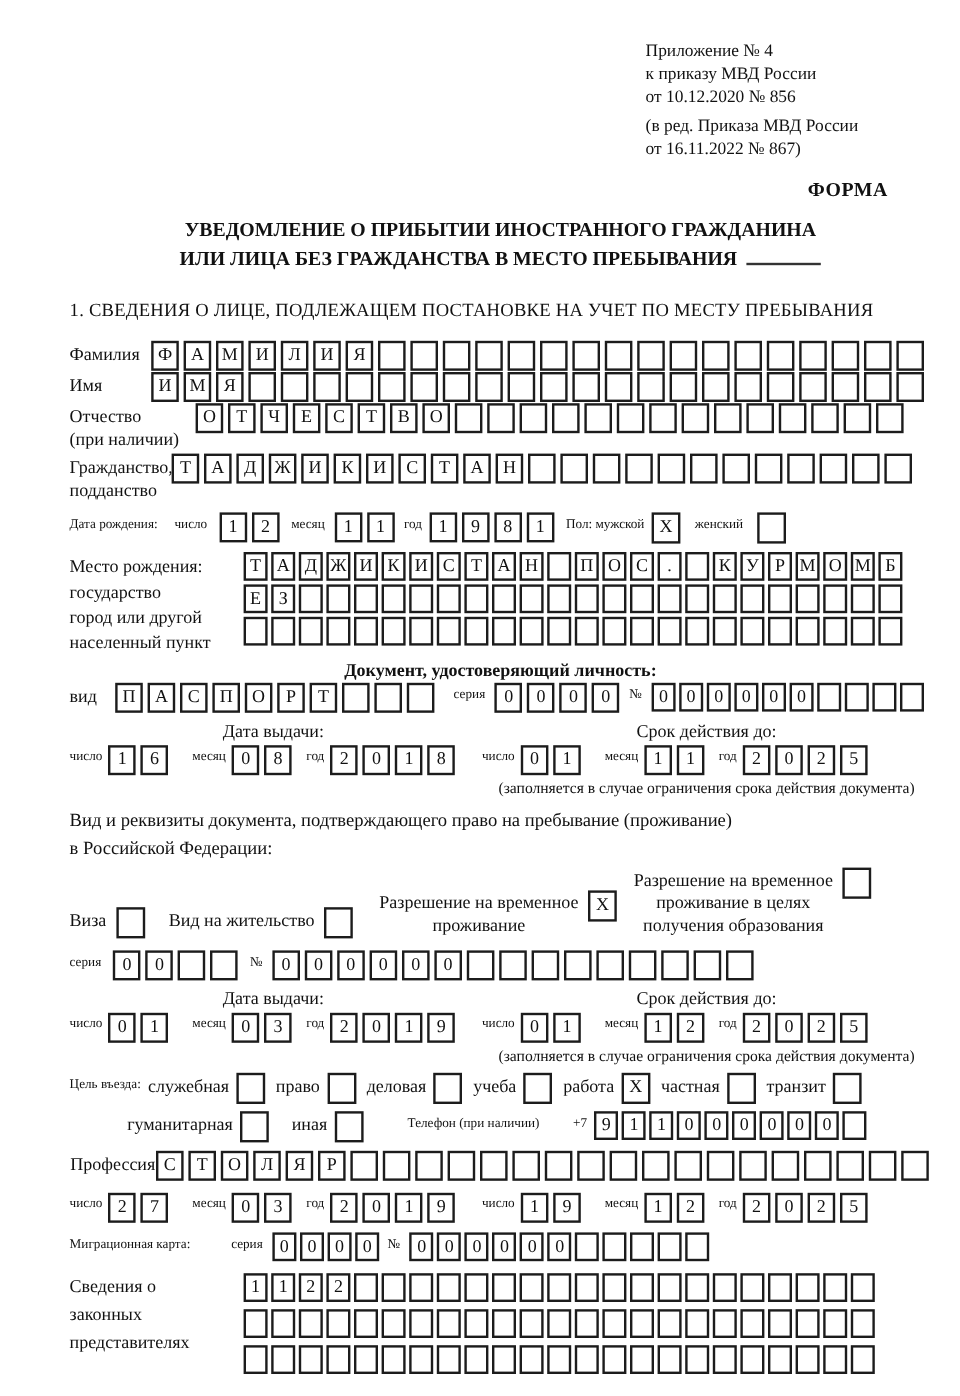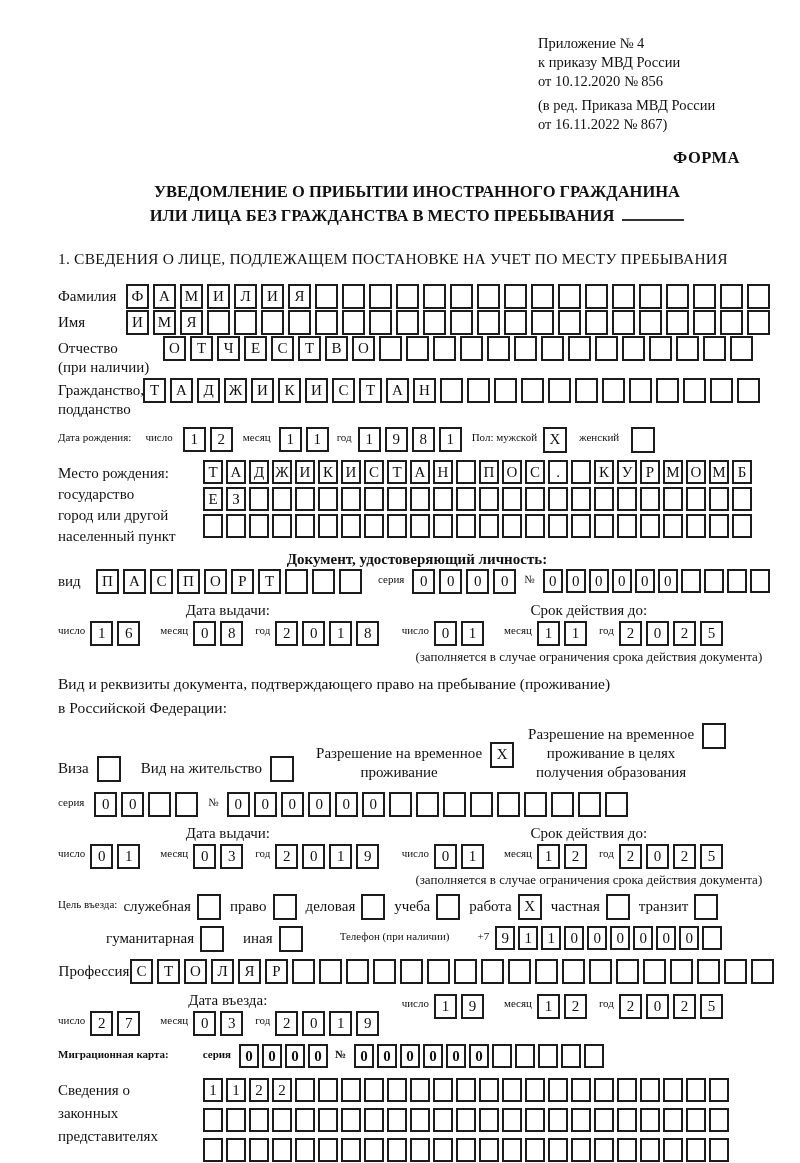--- a/index.html
+++ b/index.html
@@ -626,21 +626,20 @@
         <span class="cell"></span>
         <span class="cell"></span>
         <span class="cell"></span>
         <span class="cell"></span>
         <span class="cell"></span>
       </div>
   </div>
 
   <div class="date-pair">
     <div class="date-group">
-      <div class="date-title">Дата въезда:</div>
       <div class="date-cells">
         <span class="inl">число</span>
         <span class="boxes">
             <span class="cell">2</span>
             <span class="cell">7</span>
           </span>
         <span class="inl" style="margin-left:8px;">месяц</span>
         <span class="boxes">
             <span class="cell">0</span>
             <span class="cell">3</span>
@@ -670,21 +669,21 @@
         <span class="boxes">
             <span class="cell">2</span>
             <span class="cell">0</span>
             <span class="cell">2</span>
             <span class="cell">5</span>
           </span>
       </div>
     </div>
   </div>
 
-  <div class="frow" style="margin-top:8px;font-weight:bold;">
+  <div class="frow" style="margin-top:8px;">
     <span class="inl" style="margin-right:34px;">Миграционная карта:</span>
     <span class="inl" style="margin-right:8px;">серия</span>
     <div class="boxes compact">
         <span class="cell">0</span>
         <span class="cell">0</span>
         <span class="cell">0</span>
         <span class="cell">0</span>
       </div>
     <span class="inl" style="margin:0 8px 0 4px;">№</span>
     <div class="boxes compact">

